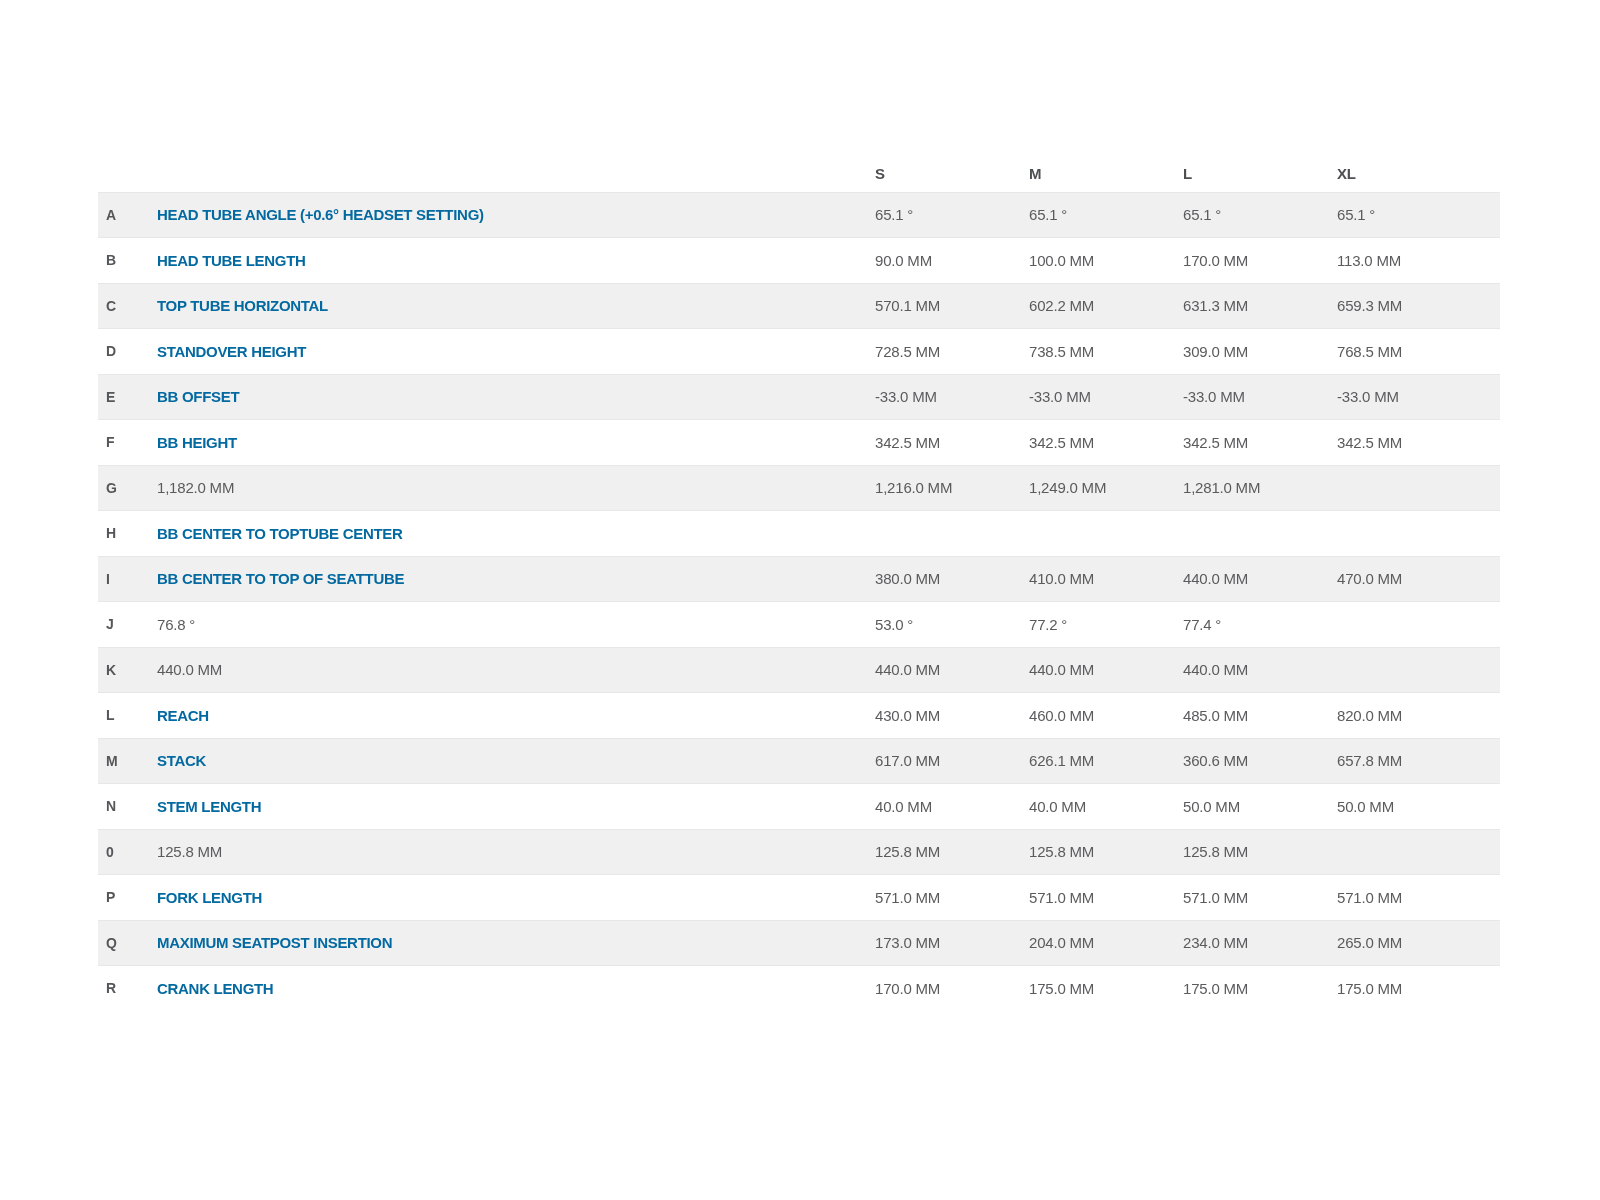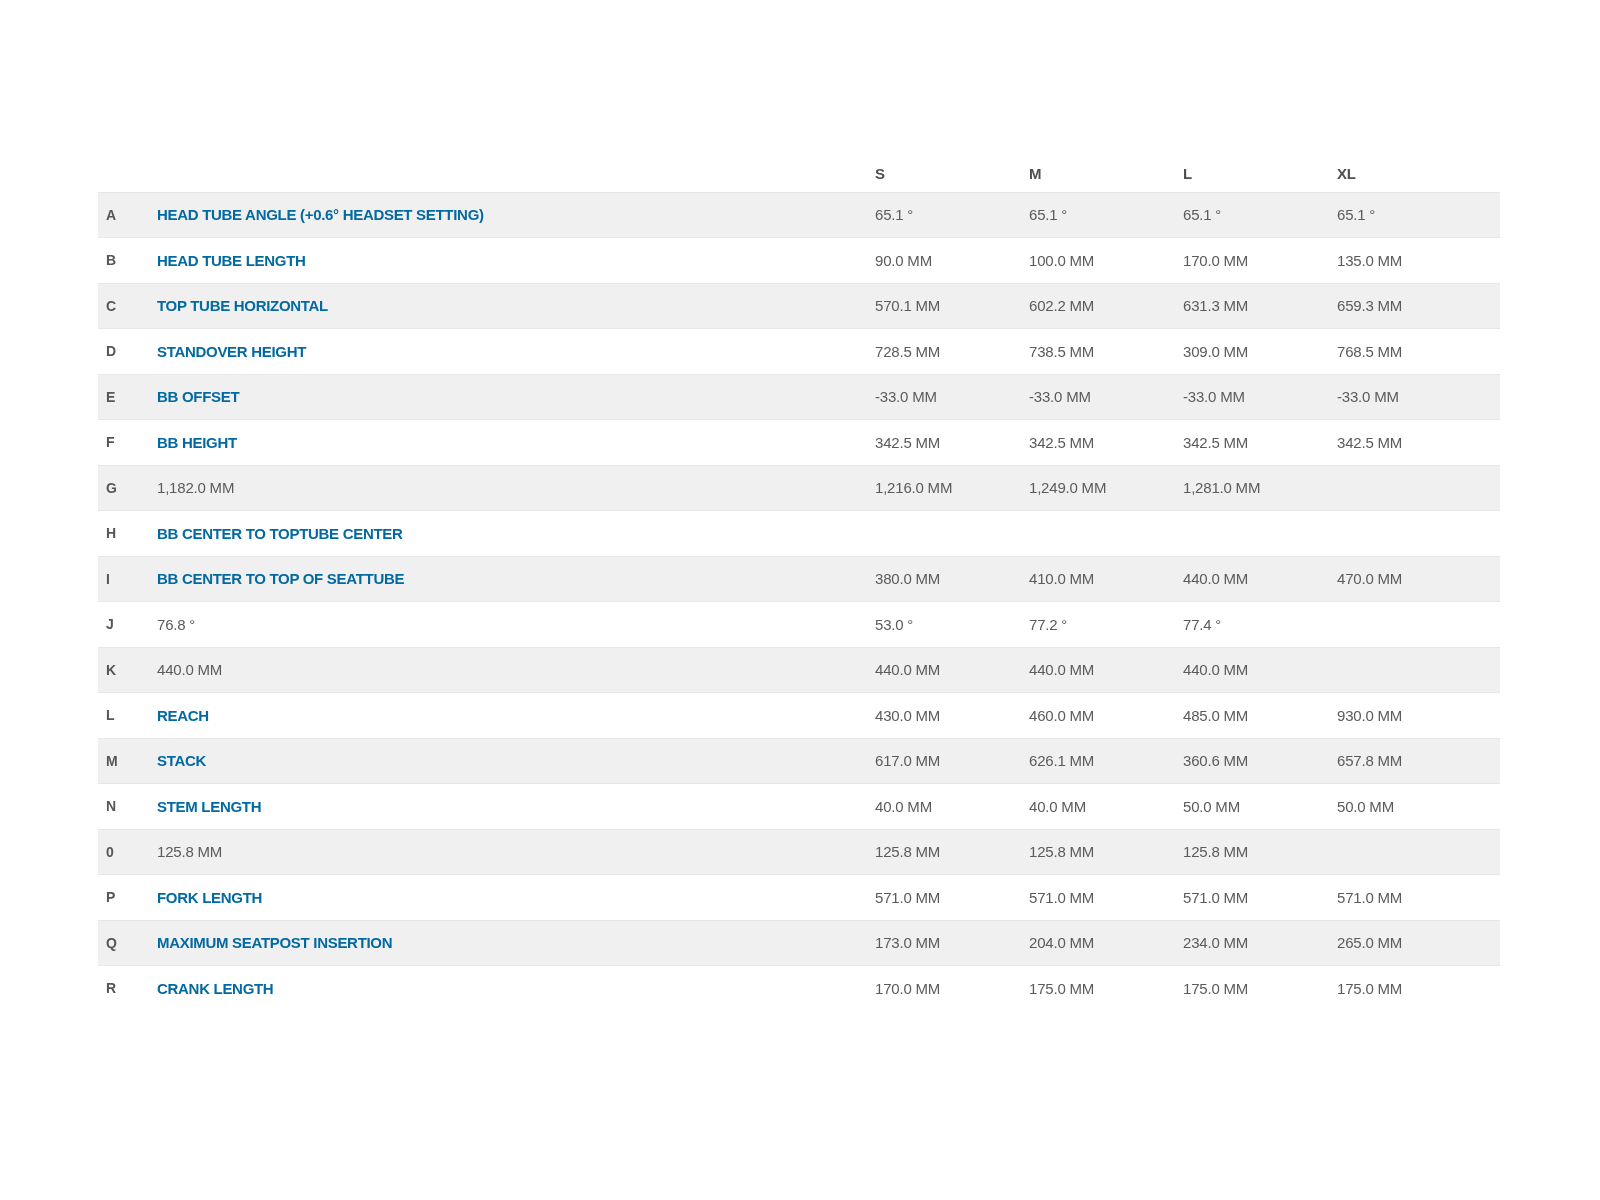--- a/index.html
+++ b/index.html
@@ -83,21 +83,21 @@
         <div class="cell val">65.1 °</div>
         <div class="cell val">65.1 °</div>
       </div>
 
       <div class="row">
         <div class="cell letter">B</div>
         <div class="cell label">HEAD TUBE LENGTH</div>
         <div class="cell val">90.0 MM</div>
         <div class="cell val">100.0 MM</div>
         <div class="cell val">170.0 MM</div>
-        <div class="cell val">135.0 MM</div>
+        <div class="cell val">113.0 MM</div>
       </div>
 
       <div class="row stripe">
         <div class="cell letter">C</div>
         <div class="cell label">TOP TUBE HORIZONTAL</div>
         <div class="cell val">570.1 MM</div>
         <div class="cell val">602.2 MM</div>
         <div class="cell val">631.3 MM</div>
         <div class="cell val">659.3 MM</div>
       </div>
@@ -170,21 +170,21 @@
         <div class="cell val">440.0 MM</div>
         <div class="cell val">440.0 MM</div>
       </div>
 
       <div class="row">
         <div class="cell letter">L</div>
         <div class="cell label">REACH</div>
         <div class="cell val">430.0 MM</div>
         <div class="cell val">460.0 MM</div>
         <div class="cell val">485.0 MM</div>
-        <div class="cell val">930.0 MM</div>
+        <div class="cell val">820.0 MM</div>
       </div>
 
       <div class="row stripe">
         <div class="cell letter">M</div>
         <div class="cell label">STACK</div>
         <div class="cell val">617.0 MM</div>
         <div class="cell val">626.1 MM</div>
         <div class="cell val">360.6 MM</div>
         <div class="cell val">657.8 MM</div>
       </div>

